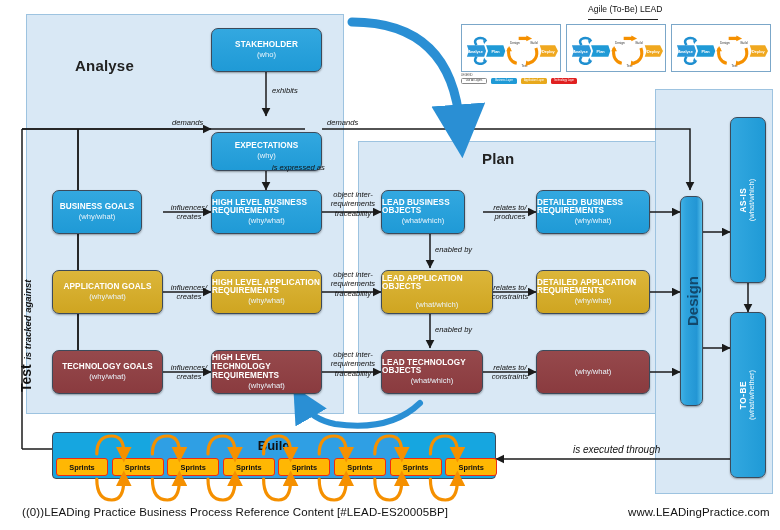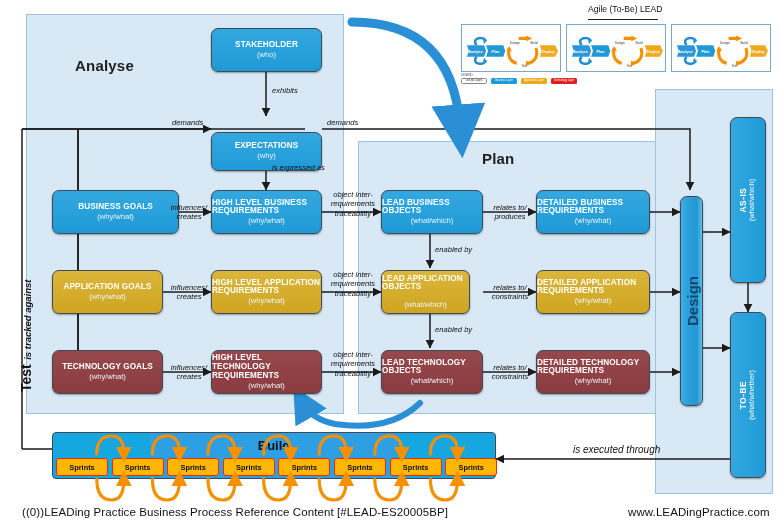--- a/index.html
+++ b/index.html
@@ -152,21 +152,21 @@
   <div class="node c-blue" style="left:211px;top:28px;width:111px;height:44px;">
     <span class="t">STAKEHOLDER</span>
     <span class="s">(who)</span>
   </div>
 
   <div class="node c-blue" style="left:211px;top:120px;width:111px;height:39px;margin-top:12px;">
     <span class="t">EXPECTATIONS</span>
     <span class="s">(why)</span>
   </div>
 
-  <div class="node c-blue" style="left:52px;top:190px;width:127px;height:44px;">
+  <div class="node c-blue" style="left:52px;top:190px;width:90px;height:44px;">
     <span class="t">BUSINESS GOALS</span>
     <span class="s">(why/what)</span>
   </div>
   <div class="node c-gold" style="left:52px;top:270px;width:111px;height:44px;">
     <span class="t">APPLICATION GOALS</span>
     <span class="s">(why/what)</span>
   </div>
   <div class="node c-red" style="left:52px;top:350px;width:111px;height:44px;">
     <span class="t">TECHNOLOGY GOALS</span>
     <span class="s">(why/what)</span>
@@ -178,43 +178,42 @@
   </div>
   <div class="node c-gold" style="left:211px;top:270px;width:111px;height:44px;">
     <span class="t">HIGH LEVEL APPLICATION REQUIREMENTS</span>
     <span class="s">(why/what)</span>
   </div>
   <div class="node c-red" style="left:211px;top:350px;width:111px;height:44px;">
     <span class="t">HIGH LEVEL TECHNOLOGY REQUIREMENTS</span>
     <span class="s">(why/what)</span>
   </div>
 
-  <div class="node c-blue" style="left:381px;top:190px;width:102px;height:44px;">
+  <div class="node c-blue" style="left:381px;top:190px;width:84px;height:44px;">
     <span class="t">LEAD BUSINESS OBJECTS</span>
     <span class="s">(what/which)</span>
   </div>
-  <div class="node c-gold" style="left:381px;top:270px;width:89px;height:44px;gap:8px;">
+  <div class="node c-gold" style="left:381px;top:270px;width:112px;height:44px;gap:8px;">
     <span class="t">LEAD APPLICATION OBJECTS</span>
     <span class="s">(what/which)</span>
   </div>
   <div class="node c-red" style="left:381px;top:350px;width:102px;height:44px;">
     <span class="t">LEAD TECHNOLOGY OBJECTS</span>
     <span class="s">(what/which)</span>
   </div>
 
   <div class="node c-blue" style="left:536px;top:190px;width:114px;height:44px;">
     <span class="t">DETAILED BUSINESS REQUIREMENTS</span>
     <span class="s">(why/what)</span>
   </div>
   <div class="node c-gold" style="left:536px;top:270px;width:114px;height:44px;">
     <span class="t">DETAILED APPLICATION REQUIREMENTS</span>
     <span class="s">(why/what)</span>
   </div>
   <div class="node c-red" style="left:536px;top:350px;width:114px;height:44px;">
-    <span class="t">DETAILED TECHNOLOGY REQUIREMENTS</span>
     <span class="s">(why/what)</span>
   </div>
 
   <div class="designbox" style="left:680px;top:196px;width:23px;height:210px;">
     <span class="rot">Design</span>
   </div>
 
   <div class="vnode" style="left:730px;top:117px;width:36px;height:166px;">
     <span class="rot">
       <span class="t">AS-IS</span>

